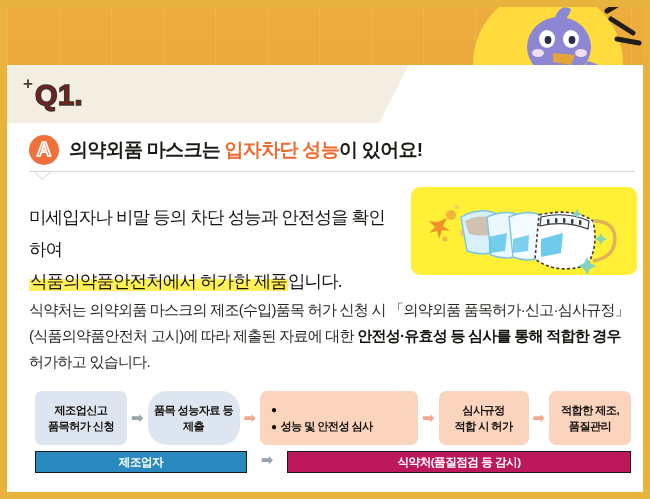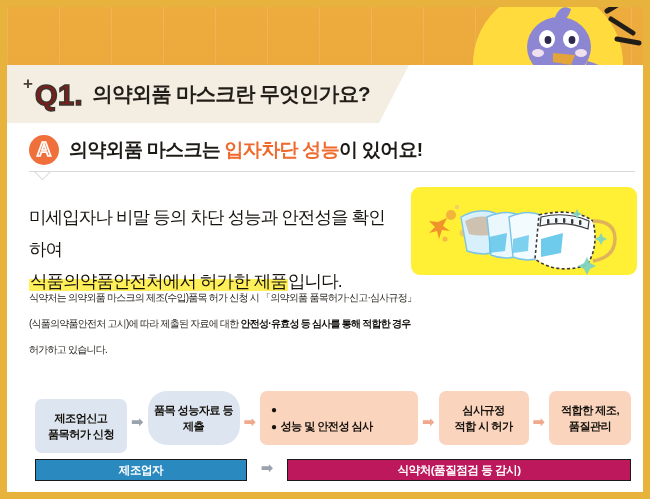--- a/index.html
+++ b/index.html
@@ -105,40 +105,40 @@
 
   
   .illus {
     position: absolute; left: 404px; top: 122px;
     width: 226px; height: 88px; border-radius: 9px;
     background: #ffef35; overflow: hidden;
   }
 
   
   .para {
-    position: absolute; left: 22px; top: 220px; width: 610px;
-    font-size: 10px; color: #2a2722; line-height: 26px; letter-spacing: -.75px;
+    position: absolute; left: 22px; top: 232px; width: 610px;
+    font-size: 15px; color: #2a2722; line-height: 26px; letter-spacing: -.75px;
   }
   .para b { font-weight: bold; color: #15120e; }
 
   
   .flow {
     position: absolute; left: 28px; top: 326px; width: 596px;
   }
   .flow-row { display: flex; align-items: stretch; gap: 0; }
   .fbox {
     border-radius: 7px; display: flex; flex-direction: column;
     align-items: center; justify-content: center;
     font-size: 11.2px; font-weight: bold; color: #15120e;
     letter-spacing: -.6px; line-height: 16px; text-align: center;
     padding: 5px 4px; height: 54px;
   }
   .fbox.blue  { background: #dde6f0; }
   .fbox.peach { background: #fad4bd; }
-  .fbox.b1 { width: 92px; margin-top: 8px; }
+  .fbox.b1 { width: 92px; }
   .fbox.b2 { width: 92px; border-radius: 19px; }
   .fbox.p1 { width: 158px; align-items: flex-start; padding-left: 11px; }
   .fbox.p2 { width: 90px; }
   .fbox.p3 { width: 82px; }
   .fbox.p1 .li { display: flex; align-items: baseline; gap: 4px; text-align: left; }
   .fbox.p1 .dot { font-size: 10px; line-height: 16px; }
   .arrow {
     flex: 1 1 auto; display: flex; align-items: center; justify-content: center;
     color: #9aa3ad; font-size: 15px; font-weight: bold;
   }
@@ -217,21 +217,20 @@
         </g>
       </g>
     </g>
   </svg>
 
   <div class="card">
 
     <div class="qband">
       <span class="q-plus">+</span>
       <span class="q-num">Q1.</span>
-      <span class="q-text">의약외품 마스크란 무엇인가요?</span>
     </div>
 
     <div class="arow">
       <div class="a-badge">
         <span>A</span>
       </div>
       <div class="a-text">
         <span>의약외품 마스크는 </span><span class="hl-orange">입자차단 성능</span><span>이 있어요!</span>
       </div>
     </div>

